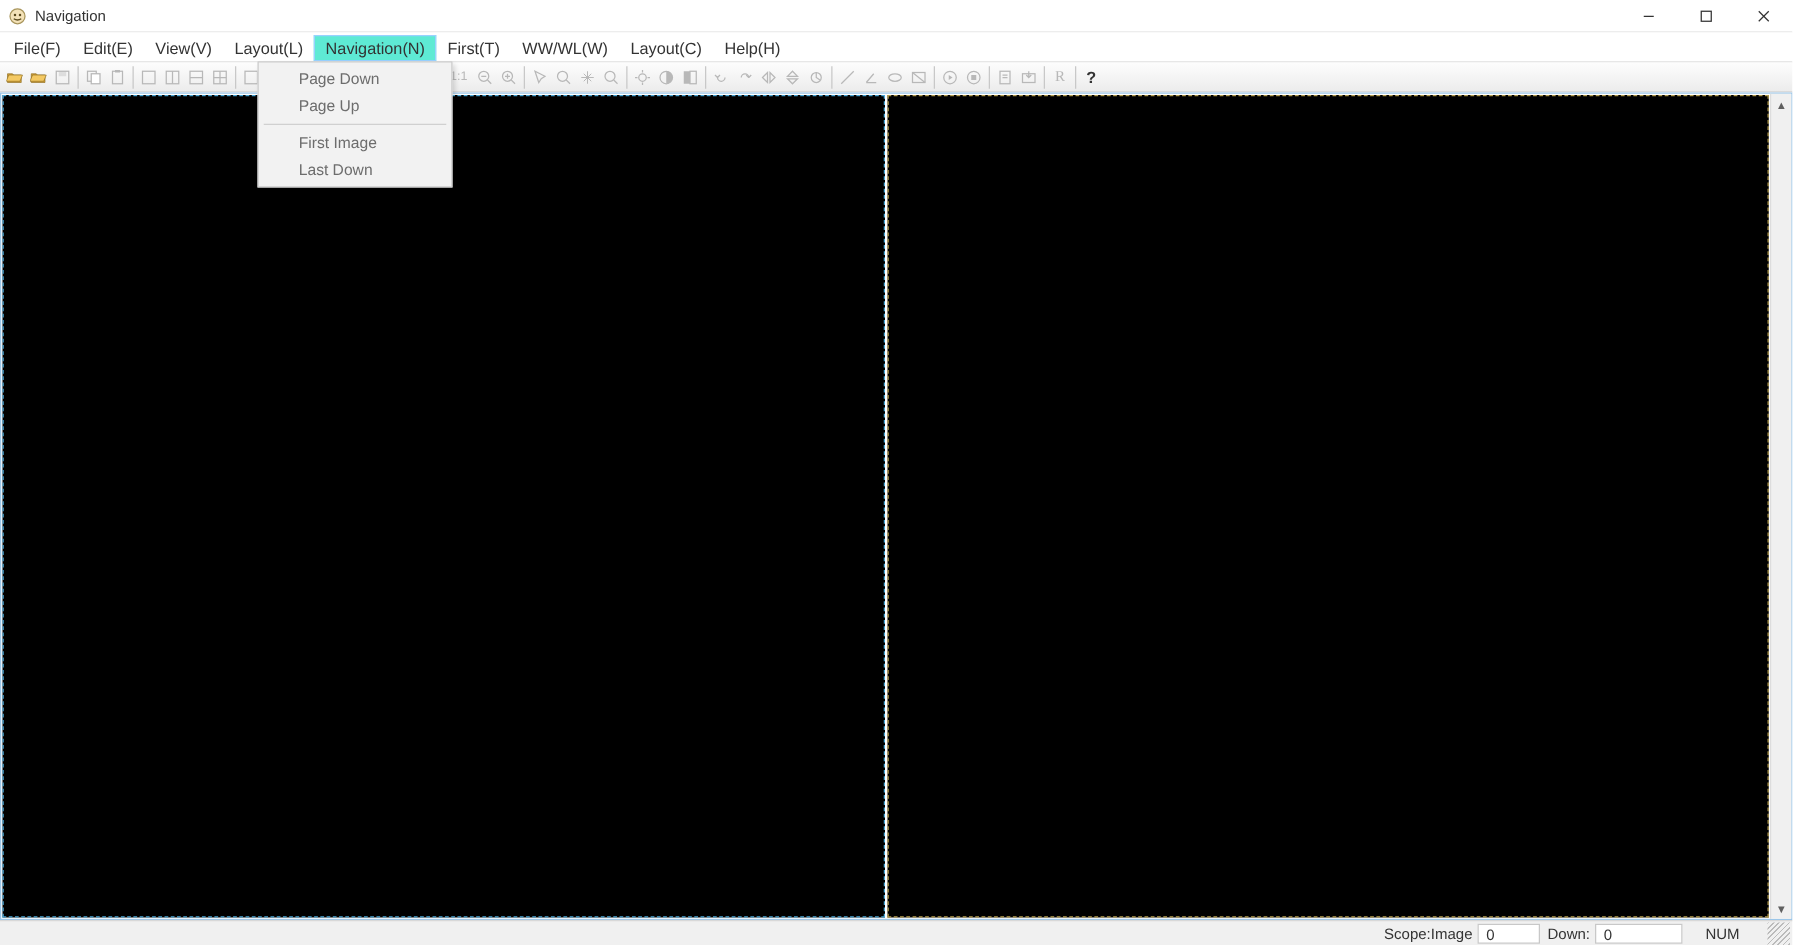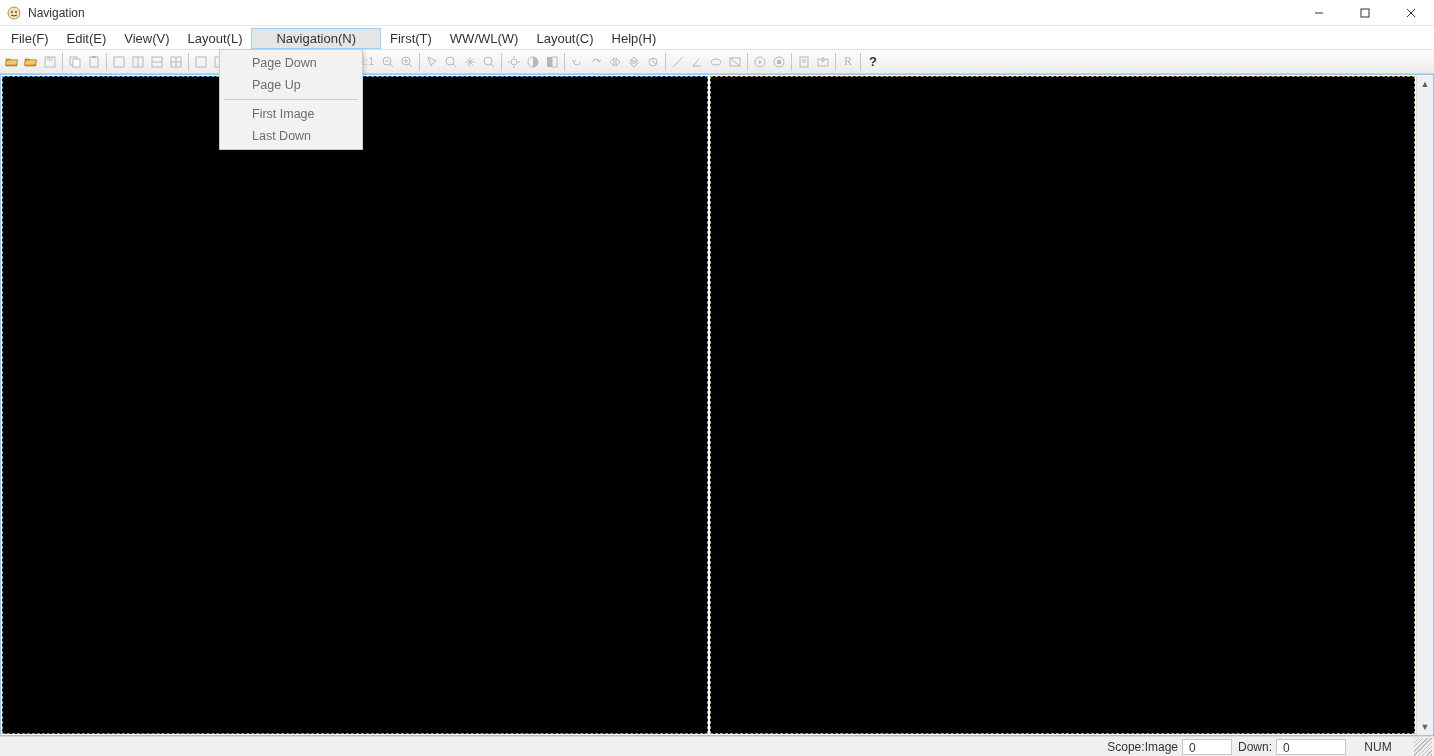--- a/index.html
+++ b/index.html
@@ -40,27 +40,27 @@
   padding: 0 2px;
   border-bottom: 1px solid #e0e0e0;
   font-size: 13px;
   color:#333;
 }
 .menu-item {
   padding: 3px 9px;
   display:flex; align-items:center;
   cursor:default;
 }
-.menu-item.active { background:#e5e5e5; border:1px solid #99d1ff; padding:2px 24px; }
+.menu-item.active { background:#5eead4; border:1px solid #99d1ff; padding:2px 8px; }
 
 .dropdown {
   position:absolute;
   top: 49px;
-  left: 219px;
-  width: 144px;
+  left: 206px;
+  width: 156px;
   background:#f2f2f2;
   border:1px solid #ccc;
   box-shadow: 2px 2px 4px rgba(0,0,0,0.15);
   padding: 2px;
   z-index: 100;
 }
 .dropdown-item {
   padding: 4px 10px 4px 30px;
   color:#6d6d6d;
   font-size:12.5px;

